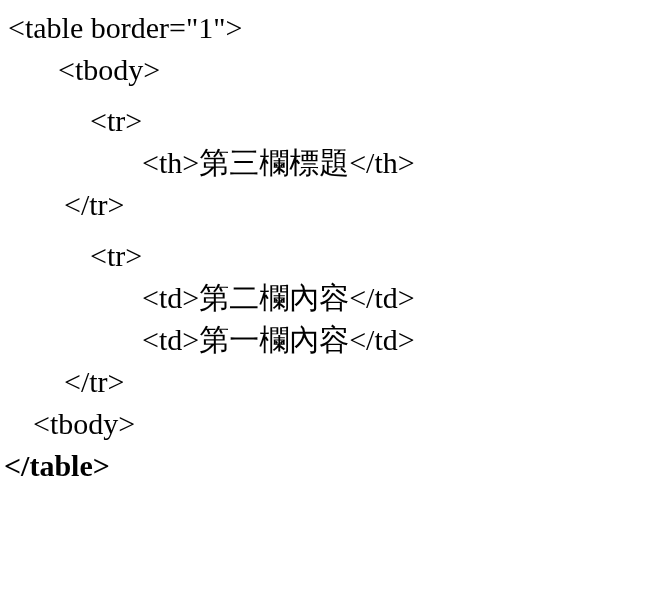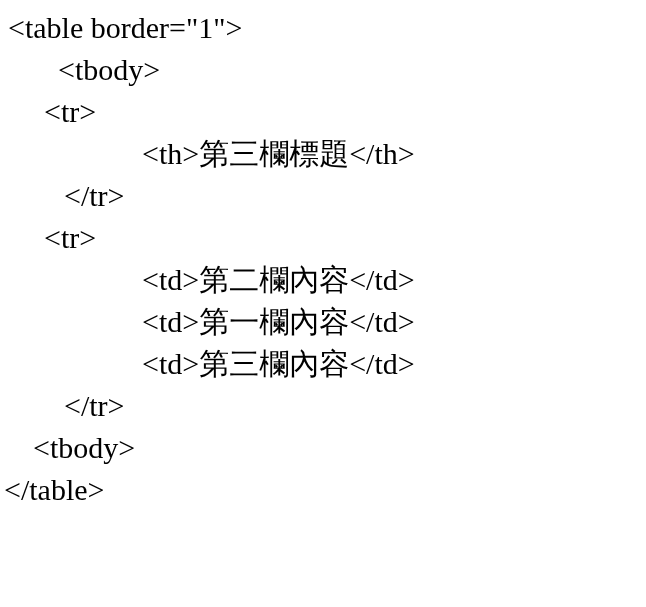--- a/index.html
+++ b/index.html
@@ -20,36 +20,35 @@
       box-sizing: border-box;
     }
     .code-line {
       white-space: pre;
       line-height: 42px;
       height: 42px;
       box-sizing: border-box;
     }
     
     .ind-0  { padding-left: 8px;   }
-    .ind-0b { padding-left: 4px;   }
+    .ind-0b { padding-left: 4px; font-weight: bold;   }
     .ind-1  { padding-left: 58px;  }
     .ind-1b { padding-left: 33px;  }
-    .ind-2  { padding-left: 44px;  }
+    .ind-2  { padding-left: 90px; margin-top: 9px;  }
     .ind-2b { padding-left: 64px; }
     .ind-3  { padding-left: 142px; }
   </style>
 </head>
 <body>
 
 <div class="code-block">
   <div class="code-line ind-0">&lt;table border="1"&gt;</div>
   <div class="code-line ind-1">&lt;tbody&gt;</div>
   <div class="code-line ind-2">&lt;tr&gt;</div>
   <div class="code-line ind-3">&lt;th&gt;第三欄標題&lt;/th&gt;</div>
   <div class="code-line ind-2b">&lt;/tr&gt;</div>
   <div class="code-line ind-2">&lt;tr&gt;</div>
   <div class="code-line ind-3">&lt;td&gt;第二欄內容&lt;/td&gt;</div>
   <div class="code-line ind-3">&lt;td&gt;第一欄內容&lt;/td&gt;</div>
-  <div class="code-line ind-3">&lt;td&gt;第三欄內容&lt;/td&gt;</div>
   <div class="code-line ind-2b">&lt;/tr&gt;</div>
   <div class="code-line ind-1b">&lt;tbody&gt;</div>
   <div class="code-line ind-0b">&lt;/table&gt;</div>
 </div>
 
 </body></html>

